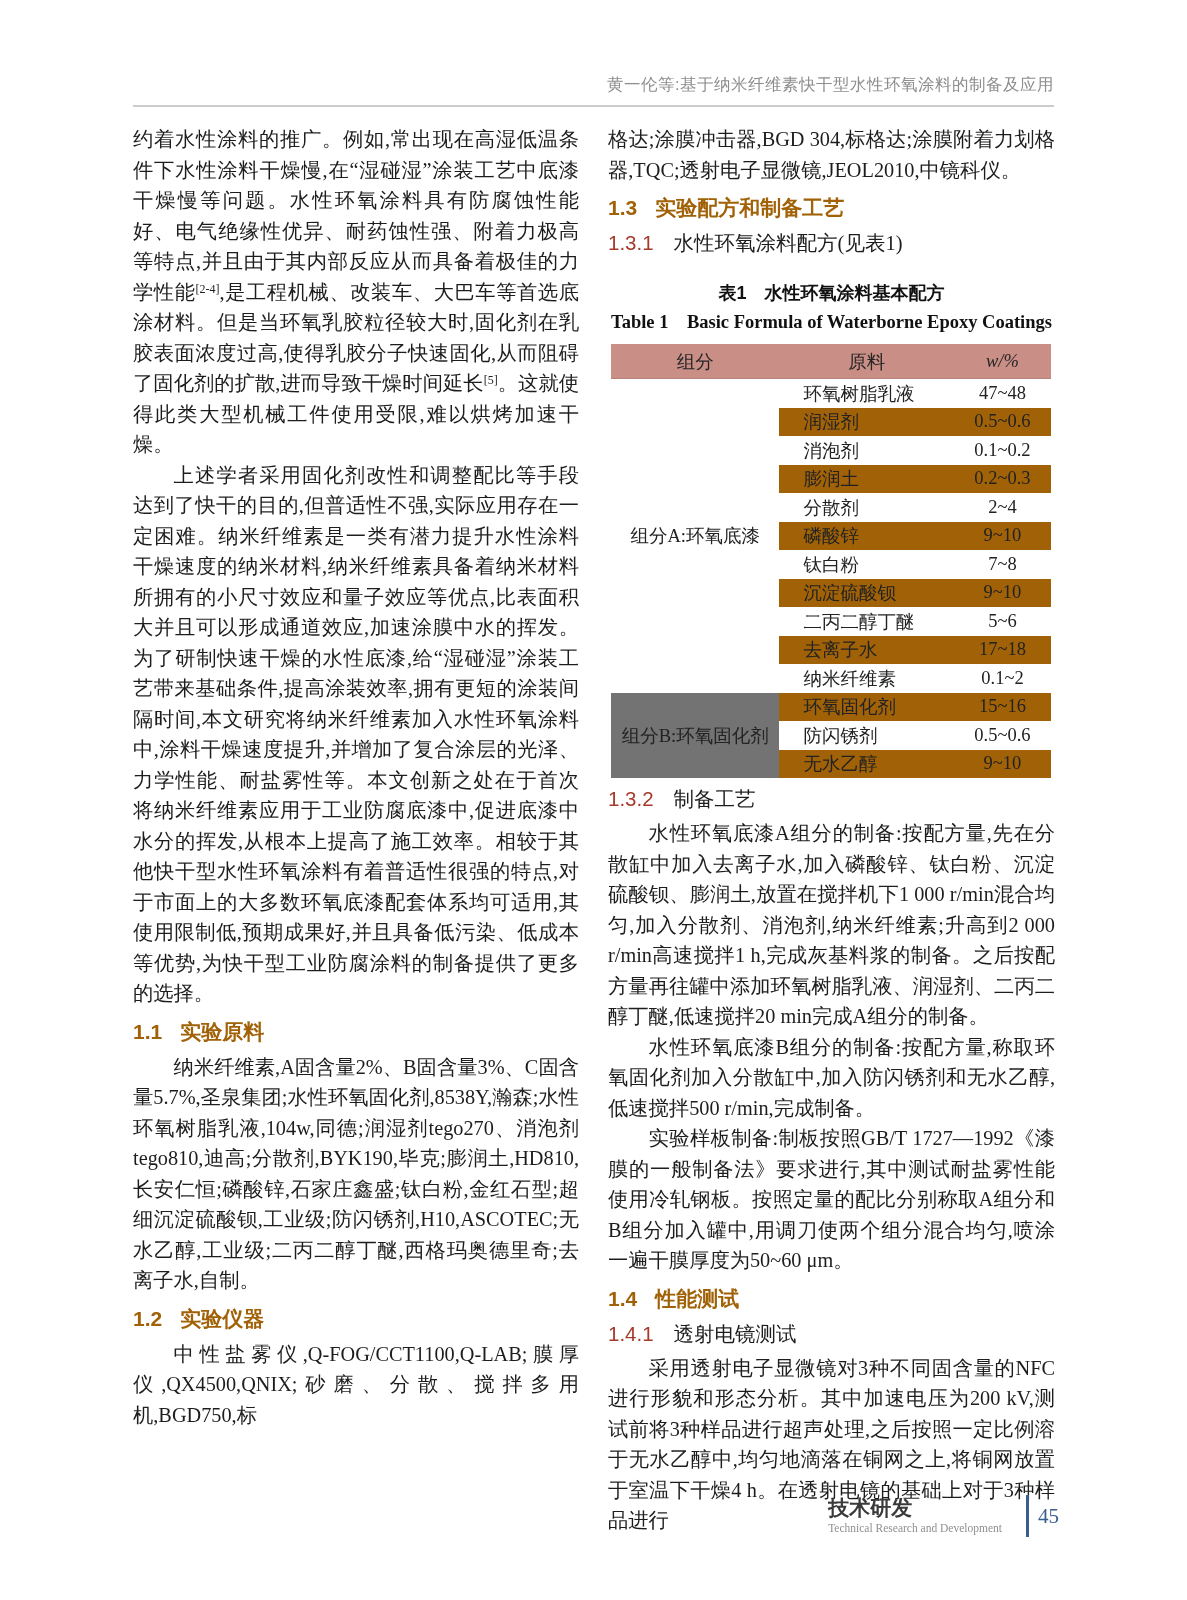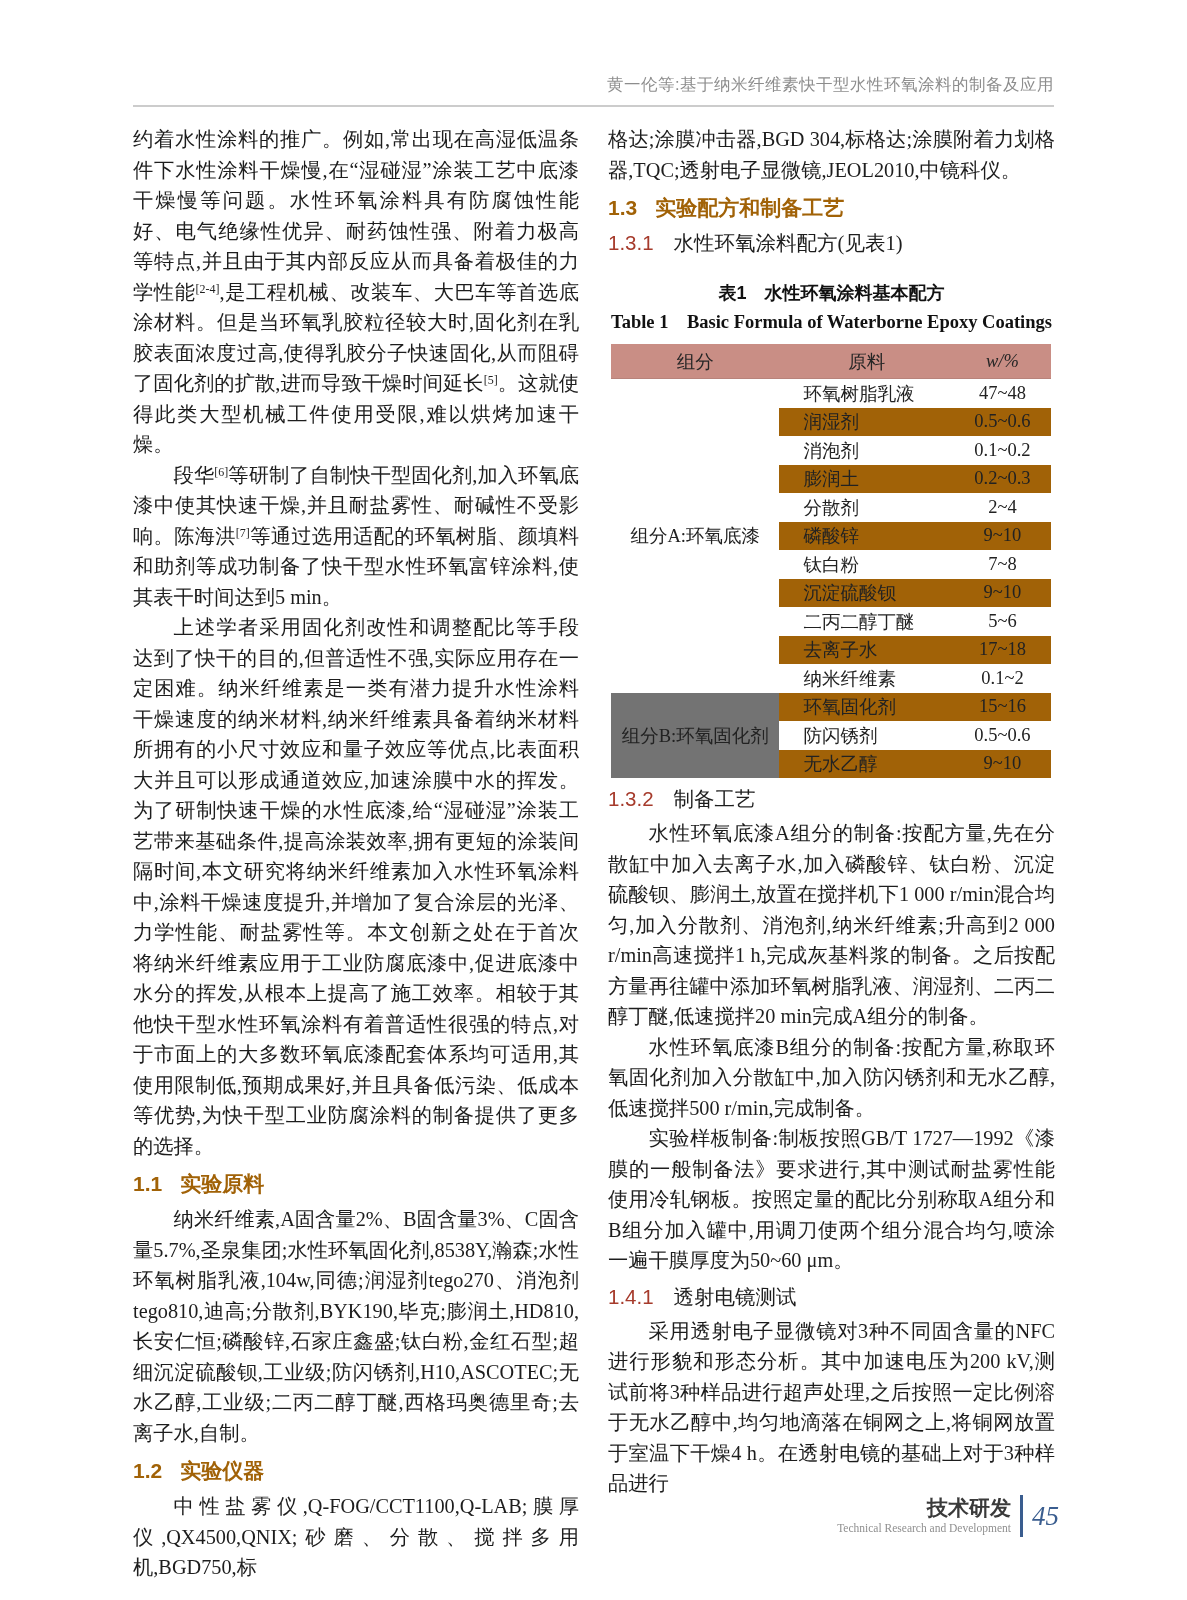--- a/index.html
+++ b/index.html
@@ -37,38 +37,37 @@
   table.formula th.wpct{font-style:italic;}
   table.formula td{height:28.5px;padding:0;text-align:center;vertical-align:middle;}
   table.formula td.mat{text-align:left;padding-left:24px;width:160px;}
   table.formula td.val{width:100px;}
   table.formula td.comp{width:177px;}
   table.formula td.comp-a{background:#ffffff;}
   table.formula td.comp-b{background:#737373;}
   table.formula td.stripe{background:#a16207;}
   
   .footer{position:absolute;top:1495px;right:128px;display:flex;align-items:center;}
-  .footer .labels{display:flex;flex-direction:column;align-items:flex-end;margin-right:9px;}
+  .footer .labels{display:flex;flex-direction:column;align-items:flex-start;margin-right:24px;}
   .footer .cn{font-family:"Liberation Sans",sans-serif;font-weight:bold;font-size:21px;
         color:#3a3a3a;line-height:24px;}
   .footer .en{font-family:"Liberation Serif",serif;font-size:11.5px;color:#8f8f8f;line-height:16px;}
   .footer .bar{width:3px;height:42px;background:#3a5d8f;margin-right:9px;}
-  .footer .pagenum{font-family:"Liberation Serif",serif;font-size:27px;color:#3a5d8f;font-style:italic;}
+  .footer .pagenum{font-family:"Liberation Serif",serif;font-size:21px;color:#3a5d8f;}
 </style>
 </head>
 <body>
 
 <div class="page">
 
   <div class="running-head">黄一伦等:基于纳米纤维素快干型水性环氧涂料的制备及应用</div>
   <div class="head-rule"></div>
 
   <div class="col col-left">
     <p>约着水性涂料的推广。例如,常出现在高湿低温条件下水性涂料干燥慢,在“湿碰湿”涂装工艺中底漆干燥慢等问题。水性环氧涂料具有防腐蚀性能好、电气绝缘性优异、耐药蚀性强、附着力极高等特点,并且由于其内部反应从而具备着极佳的力学性能<sup>[2-4]</sup>,是工程机械、改装车、大巴车等首选底涂材料。但是当环氧乳胶粒径较大时,固化剂在乳胶表面浓度过高,使得乳胶分子快速固化,从而阻碍了固化剂的扩散,进而导致干燥时间延长<sup>[5]</sup>。这就使得此类大型机械工件使用受限,难以烘烤加速干燥。</p>
-    <p class="ind">段华<sup>[6]</sup>等研制了自制快干型固化剂,加入环氧底漆中使其快速干燥,并且耐盐雾性、耐碱性不受影响。陈海洪<sup>[7]</sup>等通过选用适配的环氧树脂、颜填料和助剂等成功制备了快干型水性环氧富锌涂料,使其表干时间达到5 min。</p>
     <p class="ind">上述学者采用固化剂改性和调整配比等手段达到了快干的目的,但普适性不强,实际应用存在一定困难。纳米纤维素是一类有潜力提升水性涂料干燥速度的纳米材料,纳米纤维素具备着纳米材料所拥有的小尺寸效应和量子效应等优点,比表面积大并且可以形成通道效应,加速涂膜中水的挥发。为了研制快速干燥的水性底漆,给“湿碰湿”涂装工艺带来基础条件,提高涂装效率,拥有更短的涂装间隔时间,本文研究将纳米纤维素加入水性环氧涂料中,涂料干燥速度提升,并增加了复合涂层的光泽、力学性能、耐盐雾性等。本文创新之处在于首次将纳米纤维素应用于工业防腐底漆中,促进底漆中水分的挥发,从根本上提高了施工效率。相较于其他快干型水性环氧涂料有着普适性很强的特点,对于市面上的大多数环氧底漆配套体系均可适用,其使用限制低,预期成果好,并且具备低污染、低成本等优势,为快干型工业防腐涂料的制备提供了更多的选择。</p>
 
 
     <h2 class="sec2"><span class="num">1.1</span><span>实验原料</span></h2>
     <p class="ind">纳米纤维素,A固含量2%、B固含量3%、C固含量5.7%,圣泉集团;水性环氧固化剂,8538Y,瀚森;水性环氧树脂乳液,104w,同德;润湿剂tego270、消泡剂tego810,迪高;分散剂,BYK190,毕克;膨润土,HD810,长安仁恒;磷酸锌,石家庄鑫盛;钛白粉,金红石型;超细沉淀硫酸钡,工业级;防闪锈剂,H10,ASCOTEC;无水乙醇,工业级;二丙二醇丁醚,西格玛奥德里奇;去离子水,自制。</p>
 
     <h2 class="sec2"><span class="num">1.2</span><span>实验仪器</span></h2>
     <p class="ind">中性盐雾仪,Q-FOG/CCT1100,Q-LAB;膜厚仪,QX4500,QNIX;砂磨、分散、搅拌多用机,BGD750,标</p>
   </div>
 
@@ -150,20 +149,21 @@
             <td class="val stripe">9~10</td>
           </tr>
         </tbody>
     </table>
 
     <h3 class="sec3"><span class="num">1.3.2</span><span>制备工艺</span></h3>
     <p class="ind">水性环氧底漆A组分的制备:按配方量,先在分散缸中加入去离子水,加入磷酸锌、钛白粉、沉淀硫酸钡、膨润土,放置在搅拌机下1 000 r/min混合均匀,加入分散剂、消泡剂,纳米纤维素;升高到2 000 r/min高速搅拌1 h,完成灰基料浆的制备。之后按配方量再往罐中添加环氧树脂乳液、润湿剂、二丙二醇丁醚,低速搅拌20 min完成A组分的制备。</p>
     <p class="ind">水性环氧底漆B组分的制备:按配方量,称取环氧固化剂加入分散缸中,加入防闪锈剂和无水乙醇,低速搅拌500 r/min,完成制备。</p>
     <p class="ind">实验样板制备:制板按照GB/T 1727—1992《漆膜的一般制备法》要求进行,其中测试耐盐雾性能使用冷轧钢板。按照定量的配比分别称取A组分和B组分加入罐中,用调刀使两个组分混合均匀,喷涂一遍干膜厚度为50~60 μm。</p>
 
+    <h2 class="sec2"><span class="num">1.4</span><span>性能测试</span></h2>
 
     <h3 class="sec3"><span class="num">1.4.1</span><span>透射电镜测试</span></h3>
     <p class="ind">采用透射电子显微镜对3种不同固含量的NFC进行形貌和形态分析。其中加速电压为200 kV,测试前将3种样品进行超声处理,之后按照一定比例溶于无水乙醇中,均匀地滴落在铜网之上,将铜网放置于室温下干燥4 h。在透射电镜的基础上对于3种样品进行</p>
   </div>
 
   <div class="footer">
     <div class="labels">
       <span class="cn">技术研发</span>
       <span class="en">Technical Research and Development</span>
     </div>

